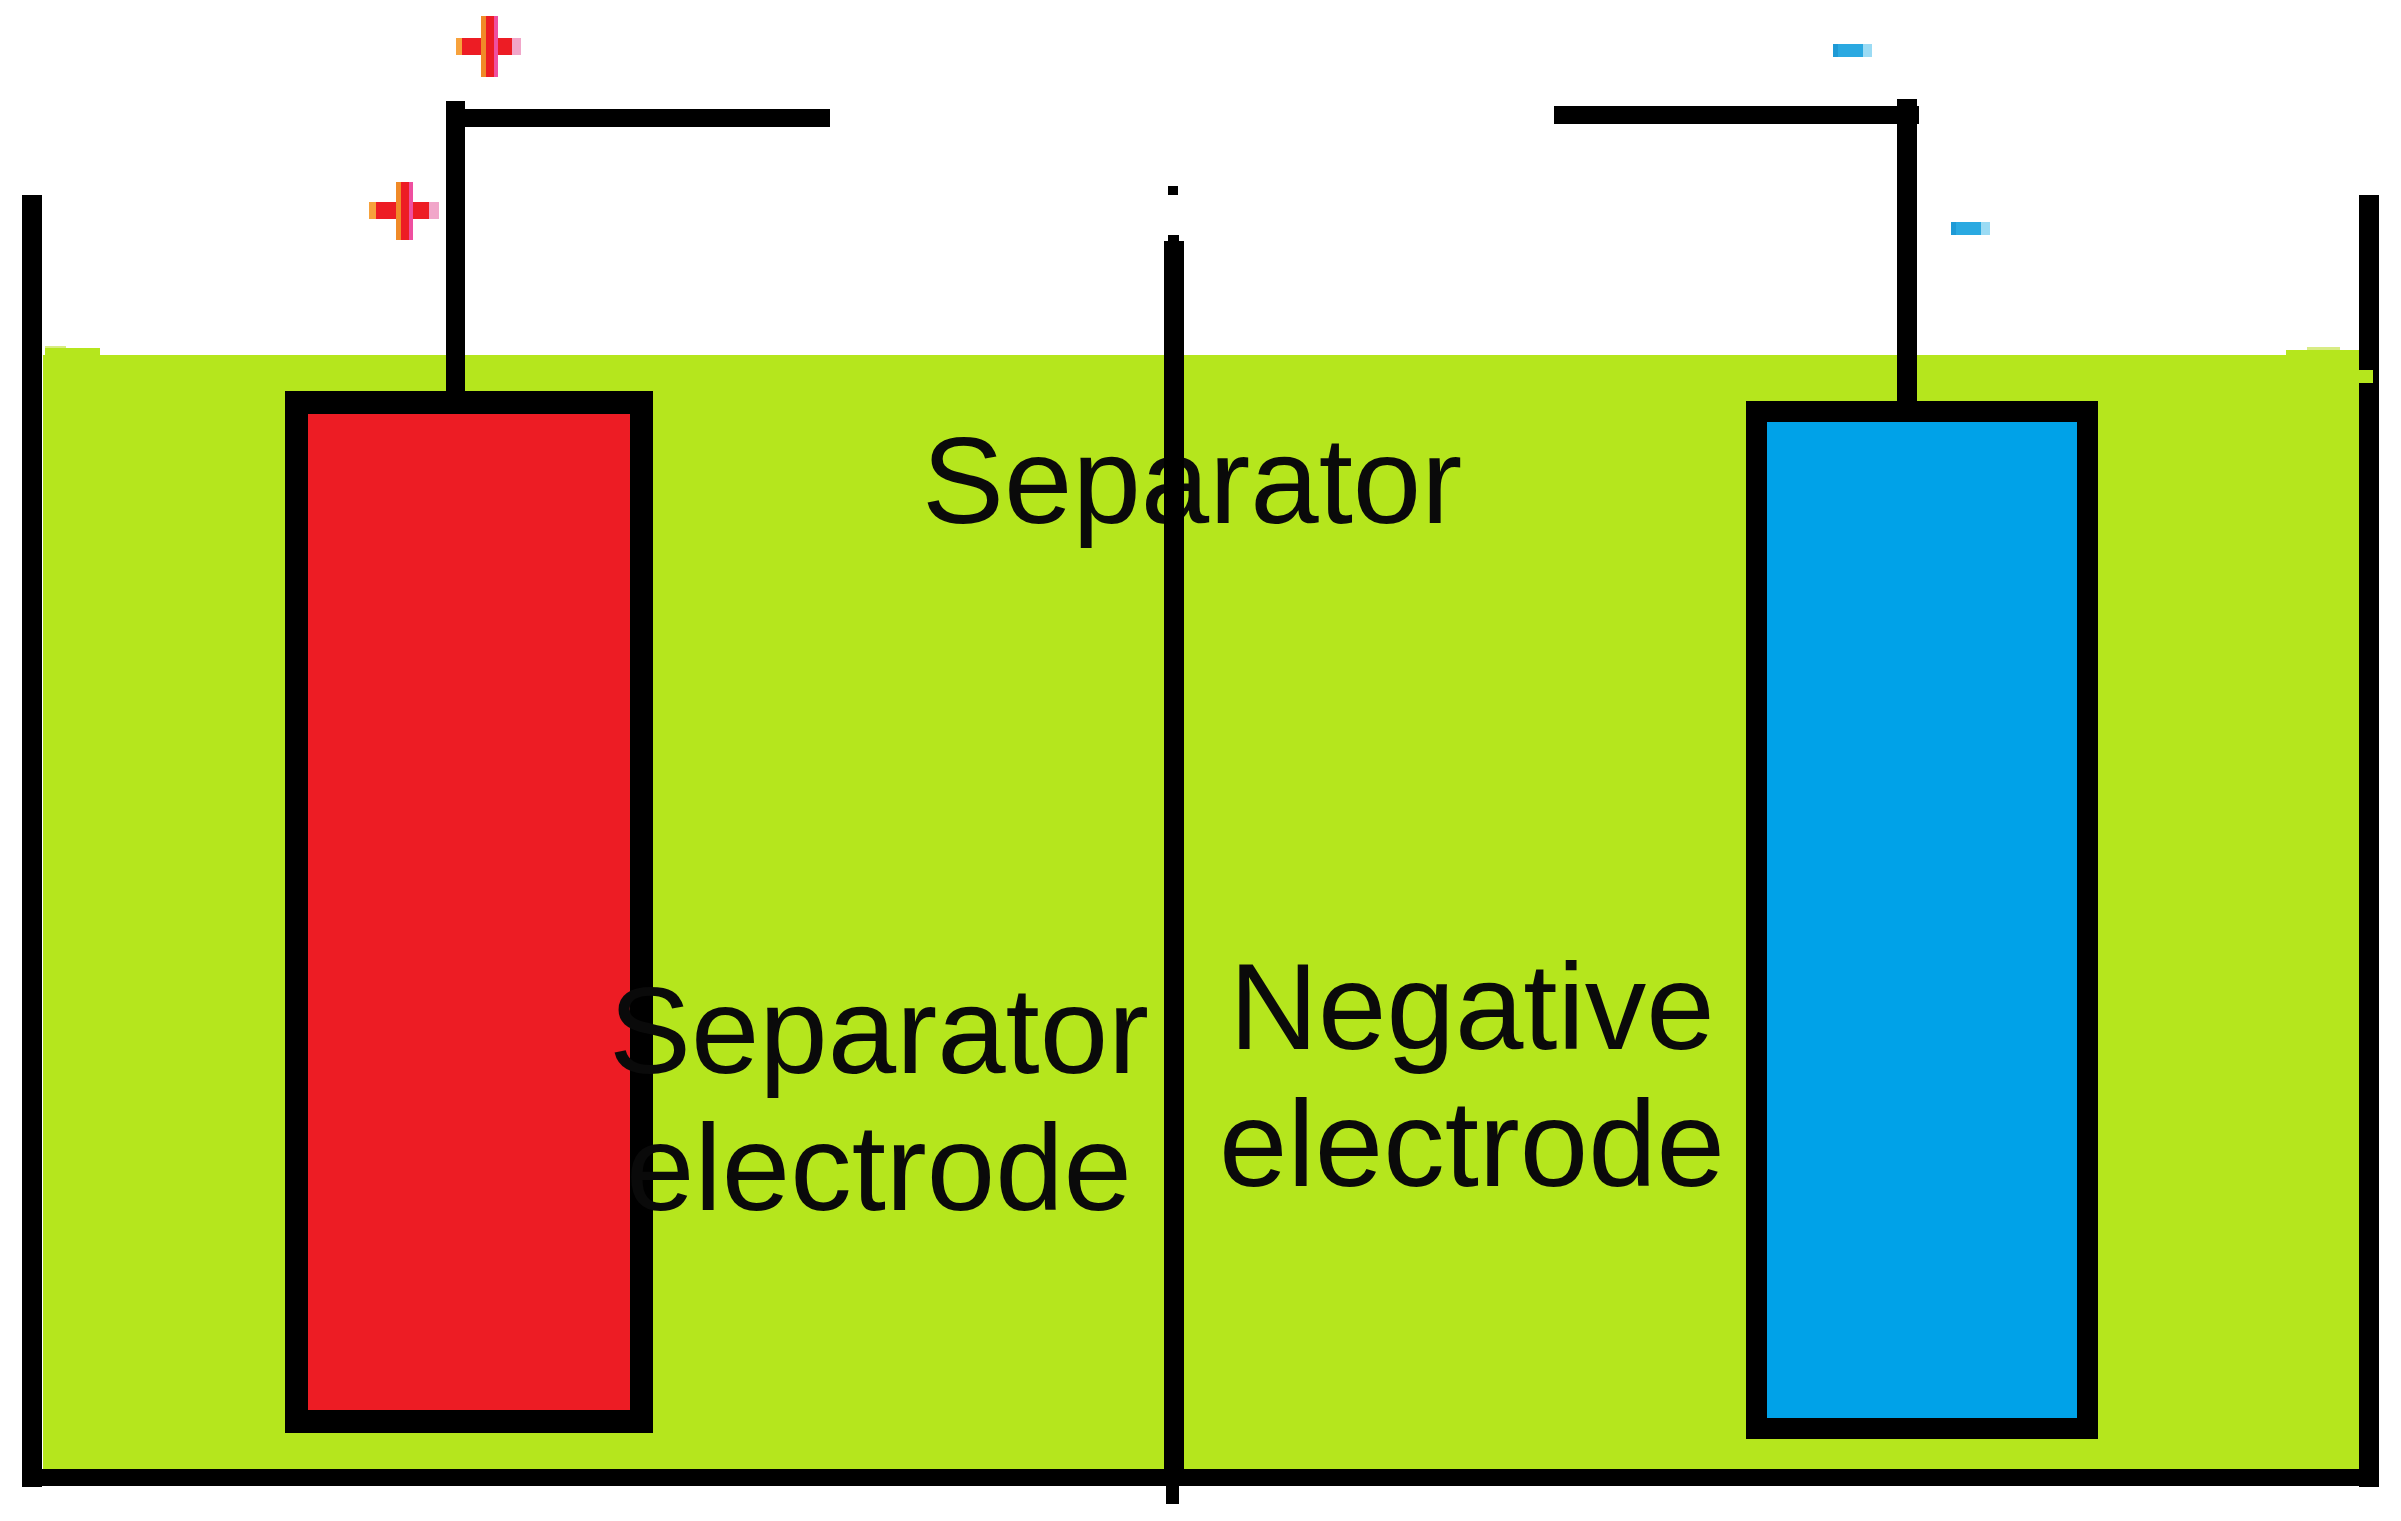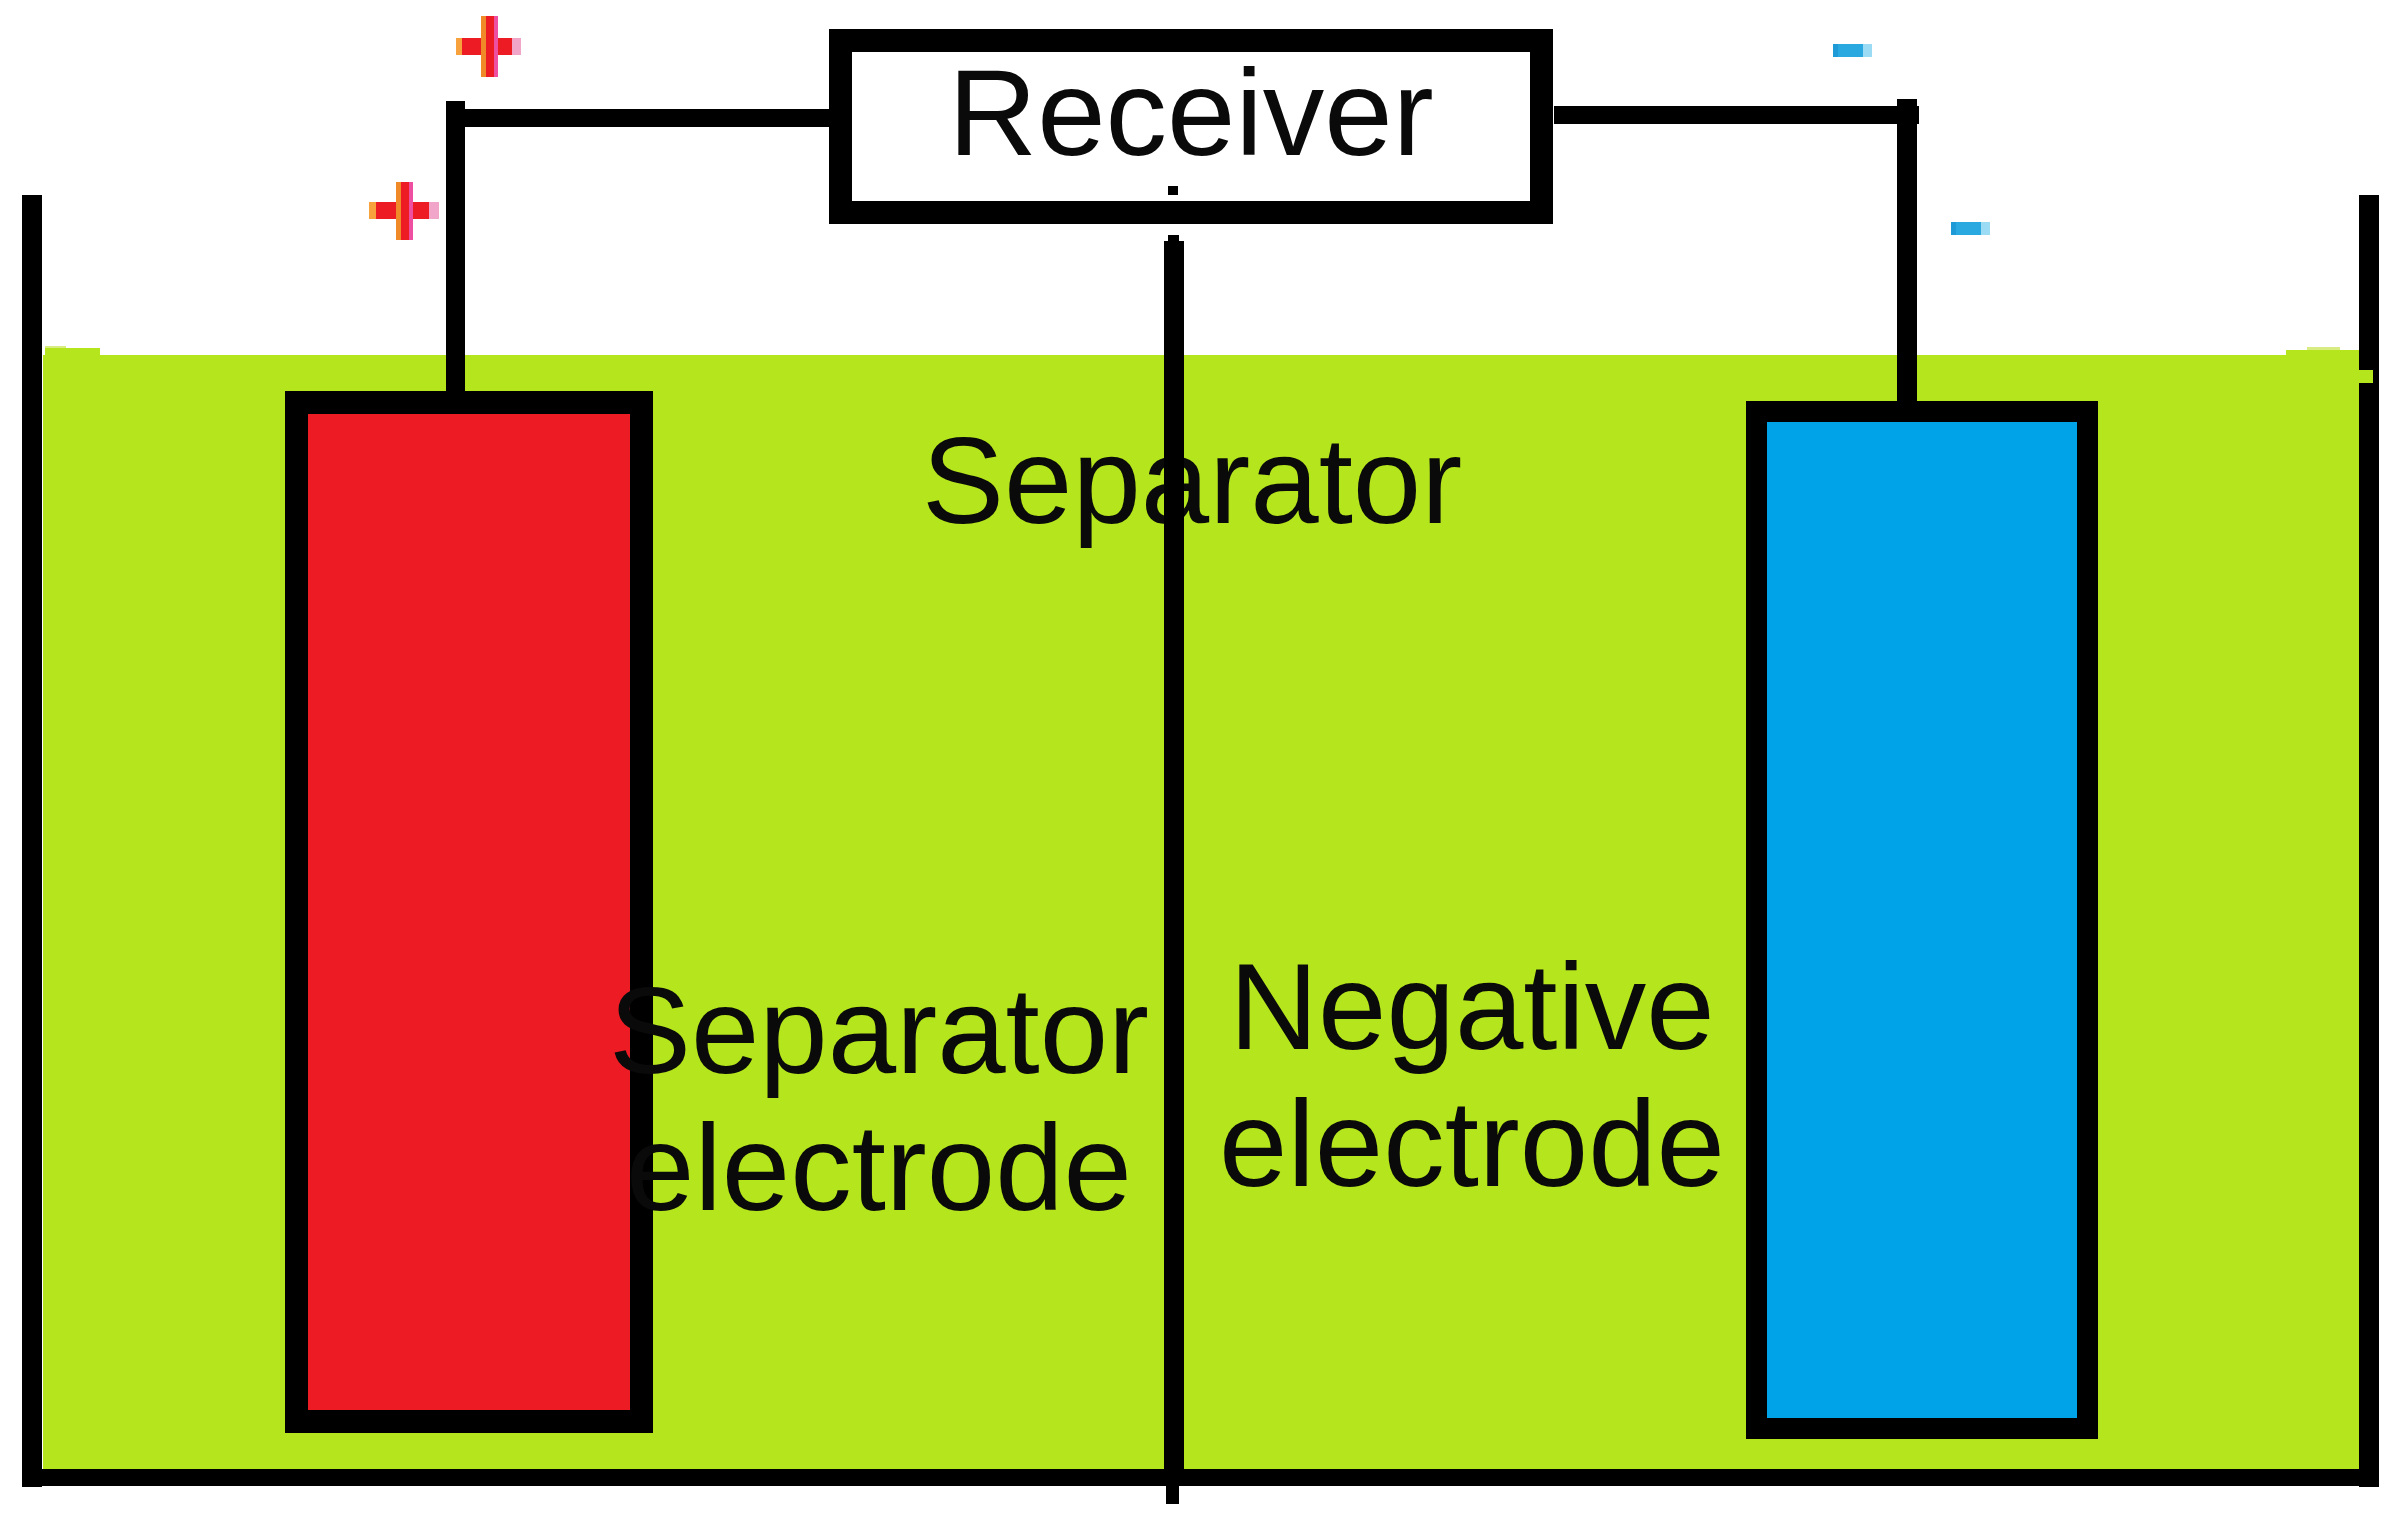--- a/index.html
+++ b/index.html
@@ -96,23 +96,20 @@
 
   <div class="abs black" id="wire-left-h"></div>
   <div class="abs black" id="wire-left-v"></div>
   <div class="abs black" id="wire-right-h"></div>
   <div class="abs black" id="wire-right-v"></div>
 
   <div class="abs black" id="separator-cap"></div>
   <div class="abs black" id="separator-line"></div>
   <div class="abs black" id="separator-foot"></div>
 
-  <div class="abs" id="receiver-box">
-    <span id="receiver-label">Receiver</span>
-  </div>
   <div class="abs black" id="receiver-dot"></div>
 
   <div class="abs label-text" id="separator-label">Separator</div>
 
   <div class="abs label-text" id="positive-label">
     <span>Separator</span><br>
     <span>electrode</span>
   </div>
 
   <div class="abs label-text" id="negative-label">

